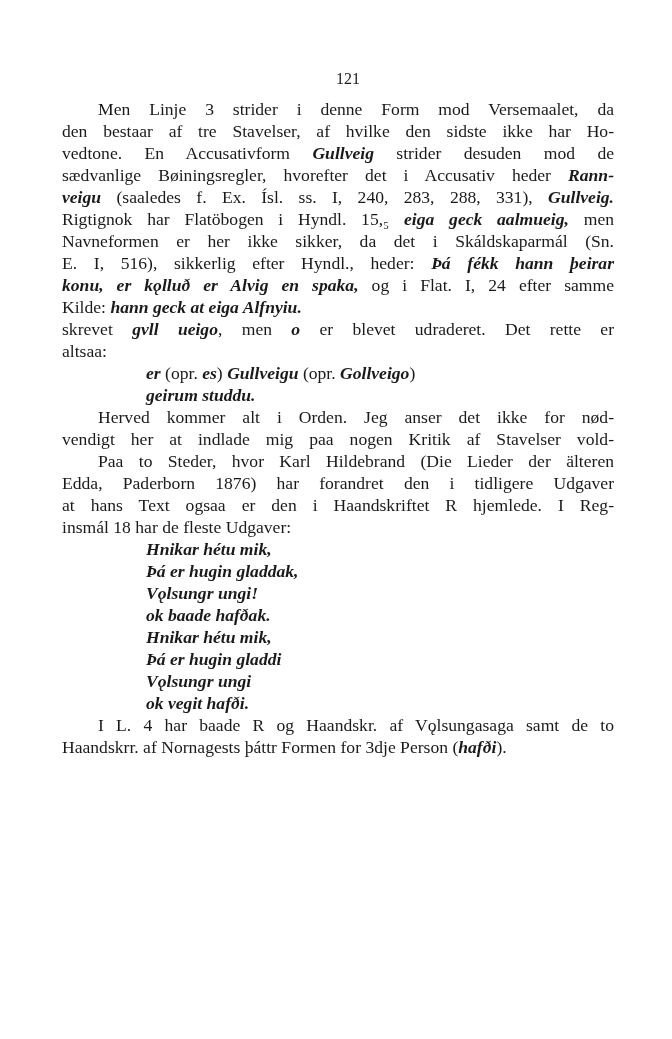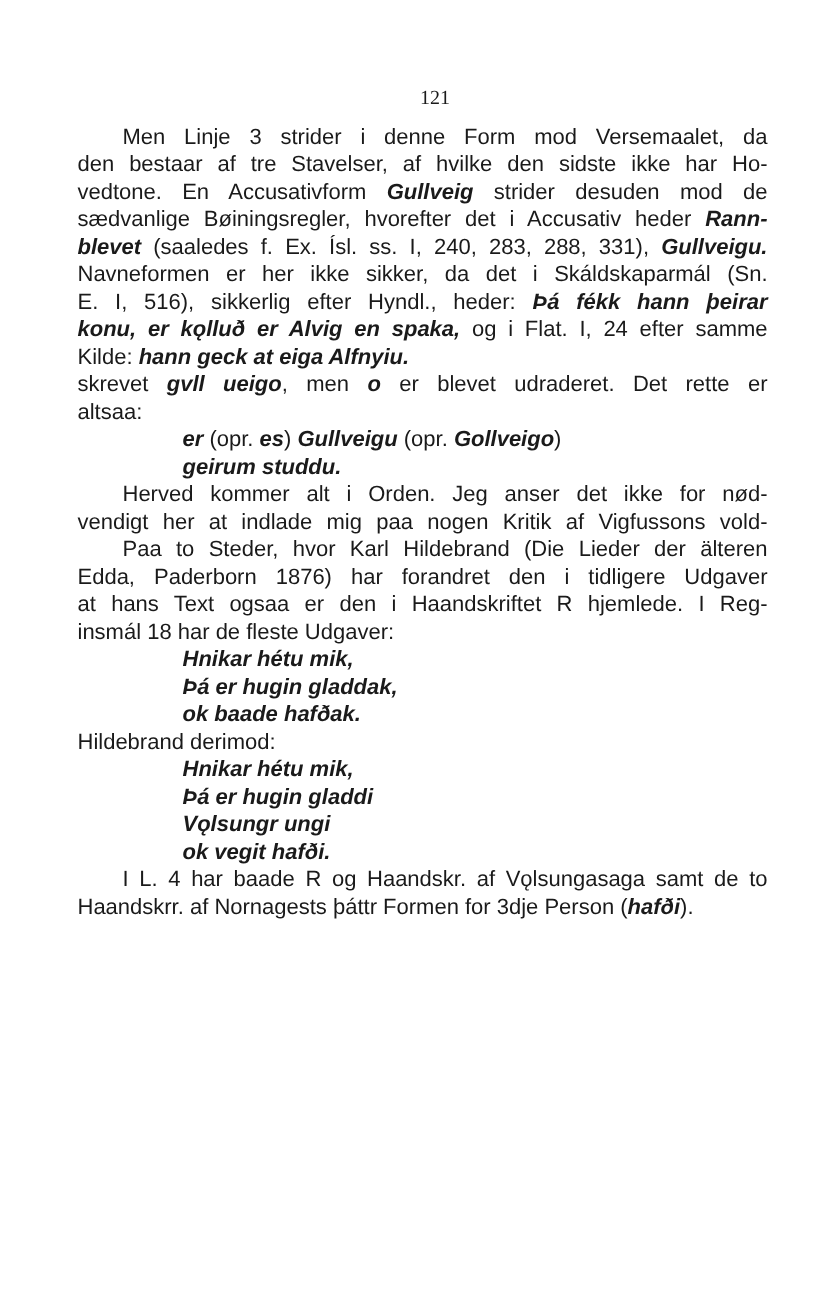--- a/index.html
+++ b/index.html
@@ -1,55 +1,56 @@
 <!DOCTYPE html>
 <html><head>
 <meta charset="utf-8">
 <style>
   html, body { margin:0; padding:0; background:#ffffff; }
   body { width:672px; height:1039px; position:relative; overflow:hidden; }
   .page { position:absolute; left:0; top:0; width:672px; height:1039px; background:#fff; color:#1a1a1a;
     font-family:"DejaVu Serif", "Liberation Serif", serif; }
   .pagenum { position:absolute; top:70px; left:12px; width:672px; text-align:center; font-size:16px; font-family:"Liberation Serif", serif; }
-  .body { position:absolute; left:62px; top:98px; width:552px; font-family:Liberation Sans, sans-serif; font-size:17.6px; line-height:22px; }
+  .body { position:absolute; left:62px; top:98px; width:552px; font-family:Liberation Serif, serif; font-size:17.6px; line-height:22px; }
   .line { height:22px; white-space:nowrap; text-align:justify; text-align-last:justify; }
   .line.last { text-align-last:left; }
   .indent { padding-left:36px; }
   .verse { padding-left:84px; text-align-last:left; }
   i, em { font-style:italic; font-weight:bold; }
 </style>
 </head>
 <body>
 
 <div class="page">
   <div class="pagenum">121</div>
   <div class="body" id="body">
       <div class="line indent">Men Linje 3 strider i denne Form mod Versemaalet, da</div>
       <div class="line">den bestaar af tre Stavelser, af hvilke den sidste ikke har Ho-</div>
       <div class="line">vedtone. En Accusativform <i>Gullveig</i> strider desuden mod de</div>
       <div class="line">sædvanlige Bøiningsregler, hvorefter det i Accusativ heder <i>Rann-</i></div>
-      <div class="line"><i>blevet</i> (saaledes f. Ex. Ísl. ss. I, 240, 283, 288, 331), <i>Gullveigu.</i></div>
+      <div class="line"><i>veigu</i> (saaledes f. Ex. Ísl. ss. I, 240, 283, 288, 331), <i>Gullveig.</i></div>
+      <div class="line">Rigtignok har Flatöbogen i Hyndl. 15,₅ <i>eiga geck aalmueig,</i> men</div>
       <div class="line">Navneformen er her ikke sikker, da det i Skáldskaparmál (Sn.</div>
       <div class="line">E. I, 516), sikkerlig efter Hyndl., heder: <i>Þá fékk hann þeirar</i></div>
       <div class="line"><i>konu, er kǫlluð er Alvig en spaka,</i> og i Flat. I, 24 efter samme</div>
       <div class="line last">Kilde: <i>hann geck at eiga Alfnyiu.</i></div>
       <div class="line">skrevet <i>gvll ueigo</i>, men <i>o</i> er blevet udraderet. Det rette er</div>
       <div class="line last">altsaa:</div>
       <div class="line verse"><i>er</i> (opr. <i>es</i>) <i>Gullveigu</i> (opr. <i>Gollveigo</i>)</div>
       <div class="line verse"><i>geirum studdu.</i></div>
       <div class="line indent">Herved kommer alt i Orden.  Jeg anser det ikke for nød-</div>
-      <div class="line">vendigt her at indlade mig paa nogen Kritik af Vigfussons vold-</div>
+      <div class="line">vendigt her at indlade mig paa nogen Kritik af Stavelser vold-</div>
       <div class="line indent">Paa to Steder, hvor Karl Hildebrand (Die Lieder der älteren</div>
       <div class="line">Edda, Paderborn 1876) har forandret den i tidligere Udgaver</div>
       <div class="line">at hans Text ogsaa er den i Haandskriftet R hjemlede.  I Reg-</div>
       <div class="line last">insmál 18 har de fleste Udgaver:</div>
       <div class="line verse"><i>Hnikar hétu mik,</i></div>
       <div class="line verse"><i>Þá er hugin gladdak,</i></div>
+      <div class="line verse"><i>Vǫlsungr ungi!</i></div>
       <div class="line verse"><i>ok baade hafðak.</i></div>
-      <div class="line last">Hildebrand derimod:</div>
       <div class="line verse"><i>Hnikar hétu mik,</i></div>
       <div class="line verse"><i>Þá er hugin gladdi</i></div>
       <div class="line verse"><i>Vǫlsungr ungi</i></div>
       <div class="line verse"><i>ok vegit hafði.</i></div>
       <div class="line indent">I L. 4 har baade R og Haandskr. af Vǫlsungasaga samt de to</div>
       <div class="line last">Haandskrr. af Nornagests þáttr Formen for 3dje Person (<i>hafði</i>).</div>
     </div>
 </div>
 
 </body></html>

